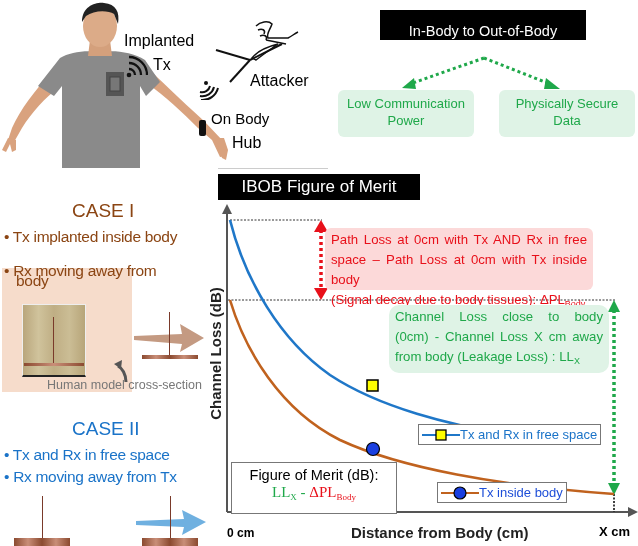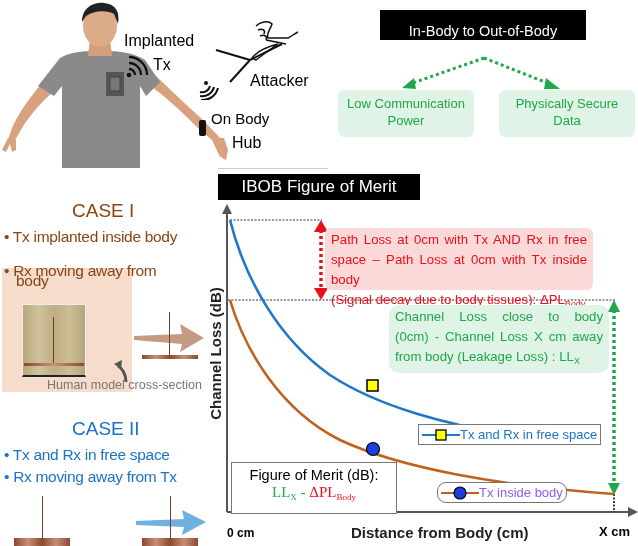--- a/index.html
+++ b/index.html
@@ -183,21 +183,21 @@
 </div>
 
 <div class="abs legend" style="left:418px;top:424px;color:#1a73c8;">
   <svg width="38" height="12" viewBox="0 0 38 12">
     <line x1="0" y1="6" x2="38" y2="6" stroke="#1f77c8" stroke-width="2"></line>
     <rect x="14" y="1" width="10" height="10" fill="#ffff00" stroke="#000" stroke-width="1.3"></rect>
   </svg>
   <span>Tx and Rx in free space</span>
 </div>
 
-<div class="abs legend" style="left:437px;top:482px;color:#8b5cf6;border-radius:9px;">
+<div class="abs legend" style="left:437px;top:482px;color:#1d4ed8;">
   <svg width="38" height="14" viewBox="0 0 38 14">
     <line x1="0" y1="7" x2="38" y2="7" stroke="#c0621e" stroke-width="2"></line>
     <circle cx="19" cy="7" r="6" fill="#1a3fe0" stroke="#000" stroke-width="1.2"></circle>
   </svg>
   <span>Tx inside body</span>
 </div>
 
 <div class="abs fom" style="left:231px;top:462px;width:164px;height:50px;">
   <div style="margin-top:4px;color:#000;font-size:14.5px;">Figure of Merit (dB):</div>
   <div style="font-size:15px;margin-top:1px;font-family:Liberation Serif, serif;">

